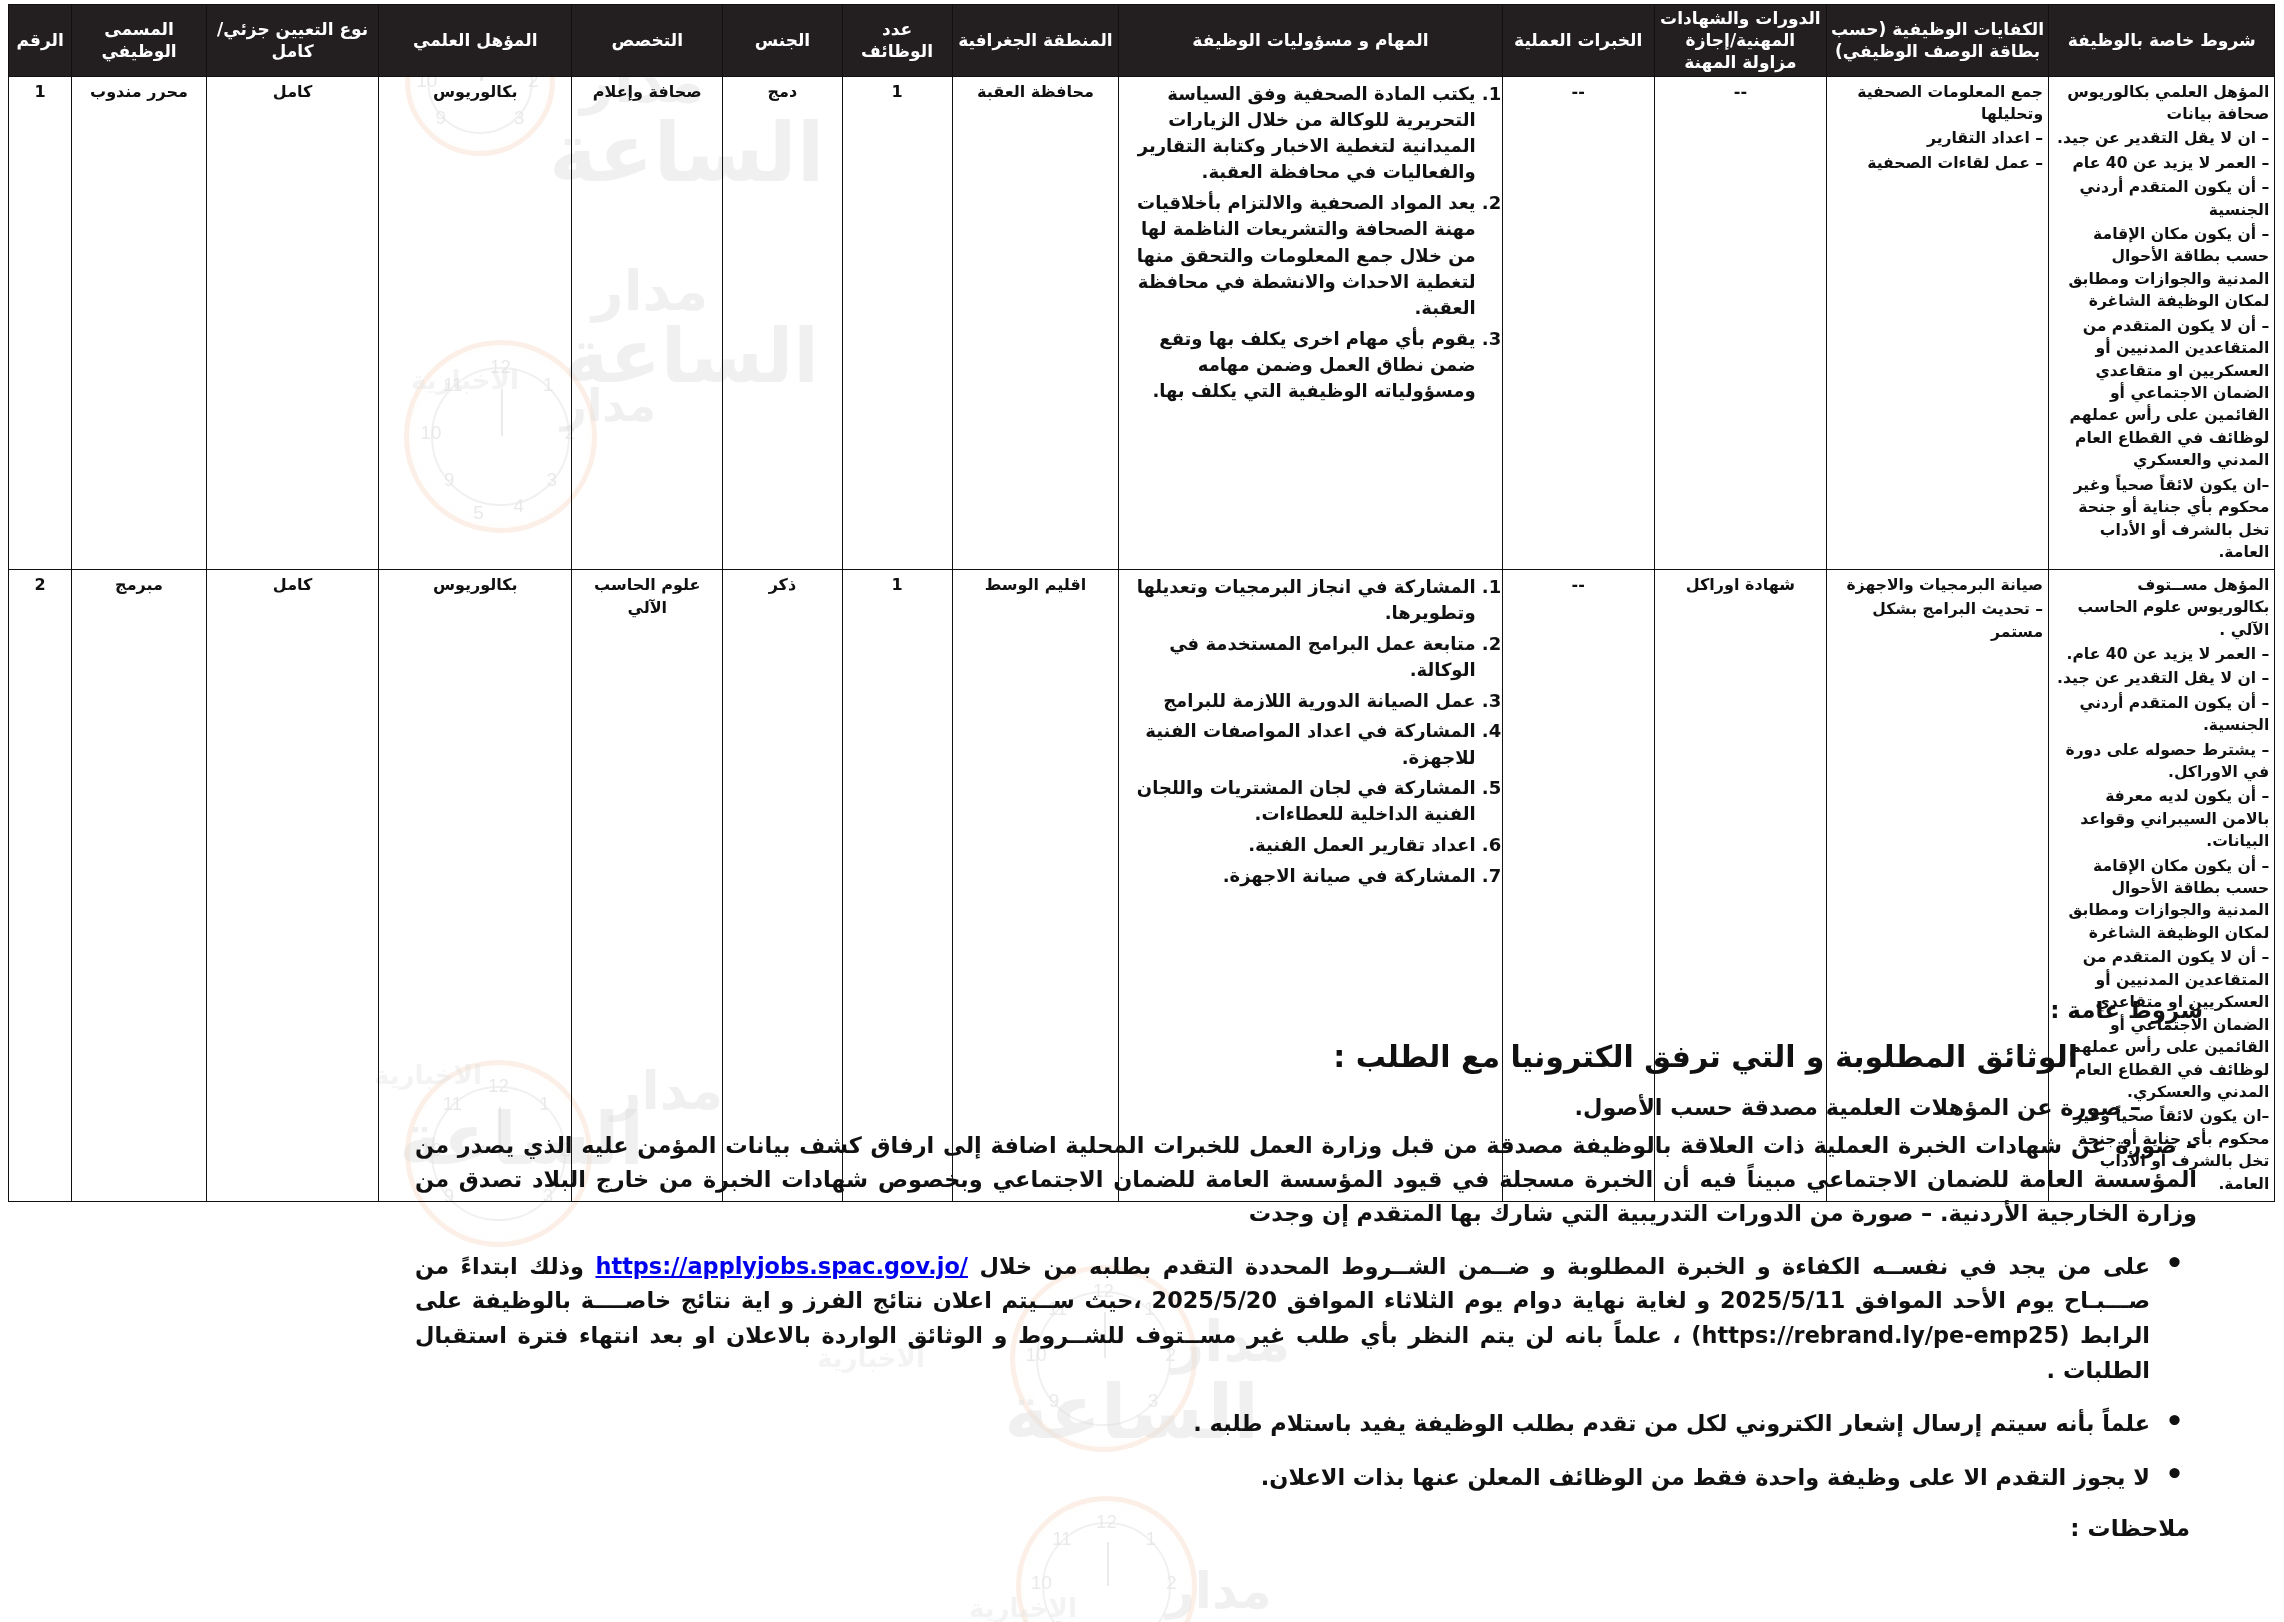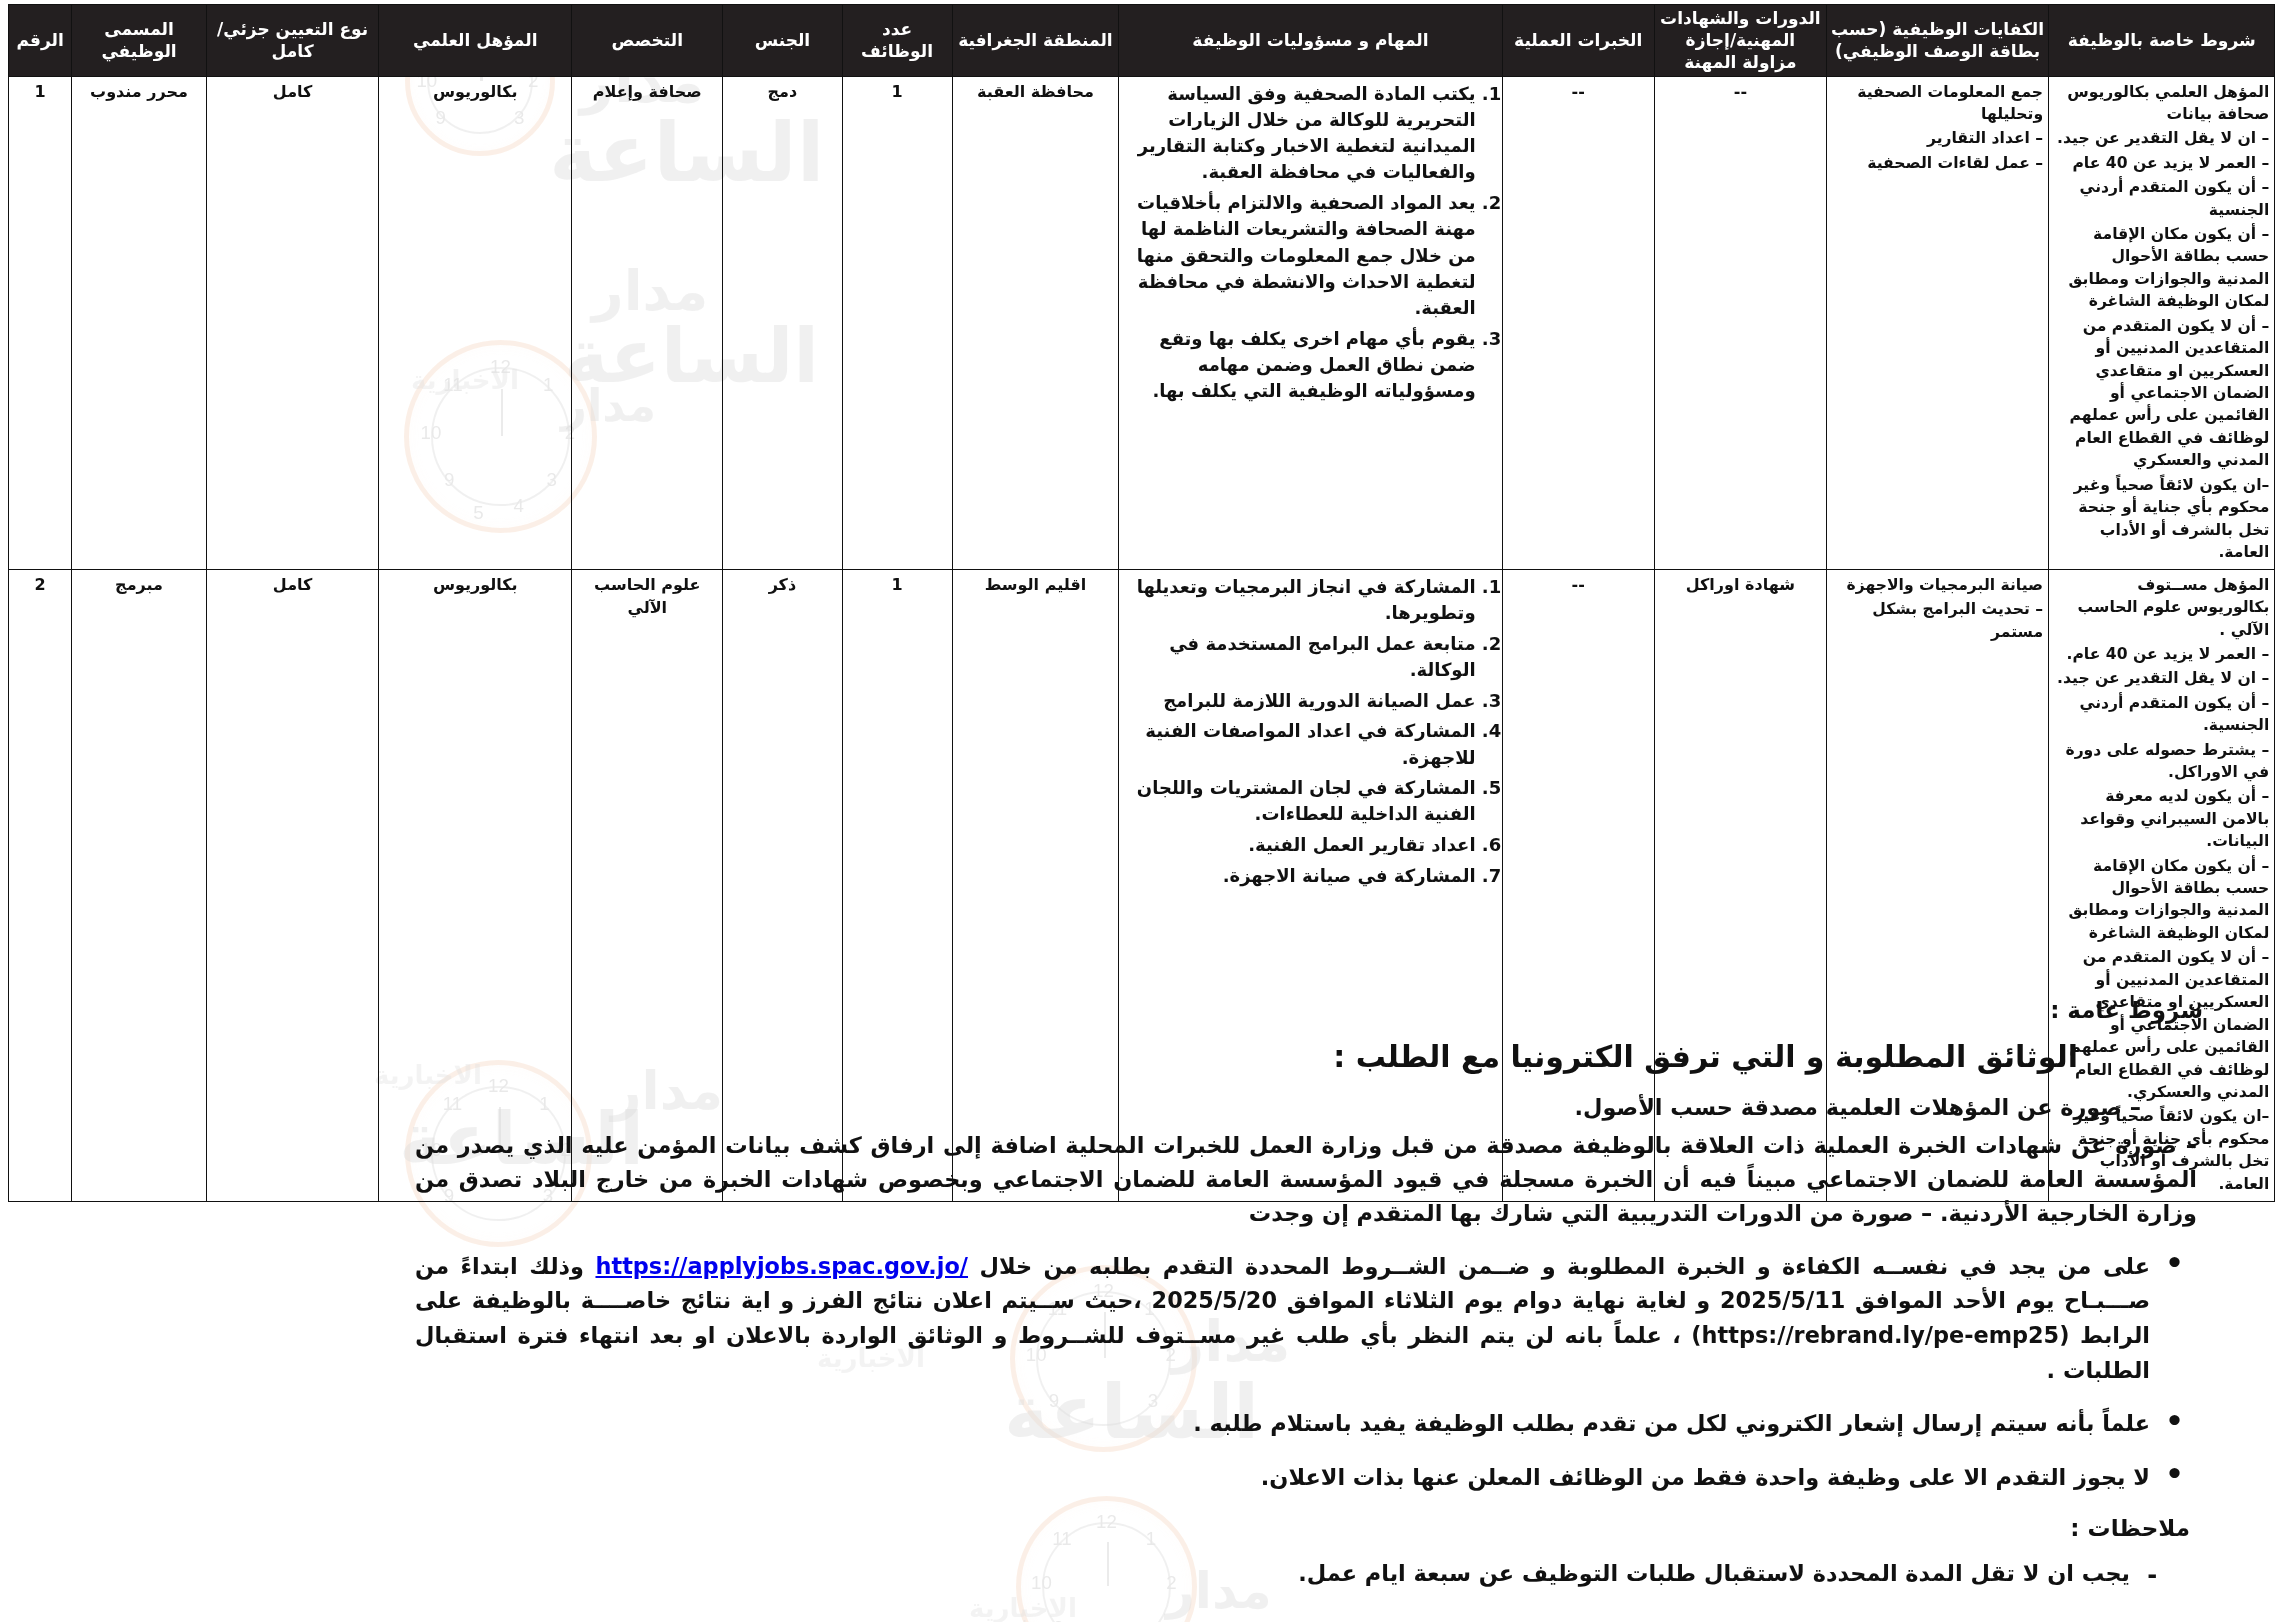--- a/index.html
+++ b/index.html
@@ -449,17 +449,16 @@
       <span class="ltr">(https://rebrand.ly/pe-emp25)</span>
       <span>، علماً بانه لن يتم النظر بأي طلب غير مســتوف للشــروط و الوثائق الواردة بالاعلان او بعد انتهاء فترة استقبال الطلبات .</span>
     </li>
     <li class="no-justify">علماً بأنه سيتم إرسال إشعار الكتروني لكل من تقدم بطلب الوظيفة يفيد باستلام طلبه .</li>
     <li class="no-justify">لا يجوز التقدم الا على وظيفة واحدة فقط من الوظائف المعلن عنها بذات الاعلان.</li>
   </ul>
 
   <div class="notes-head">ملاحظات :</div>
 
   <ul class="notes">
-    <li>يجب ان لا تقل المدة المحددة لاستقبال طلبات التوظيف عن سبعة ايام عمل.</li>
   </ul>
 
 </div>
 
 
 </body></html>

